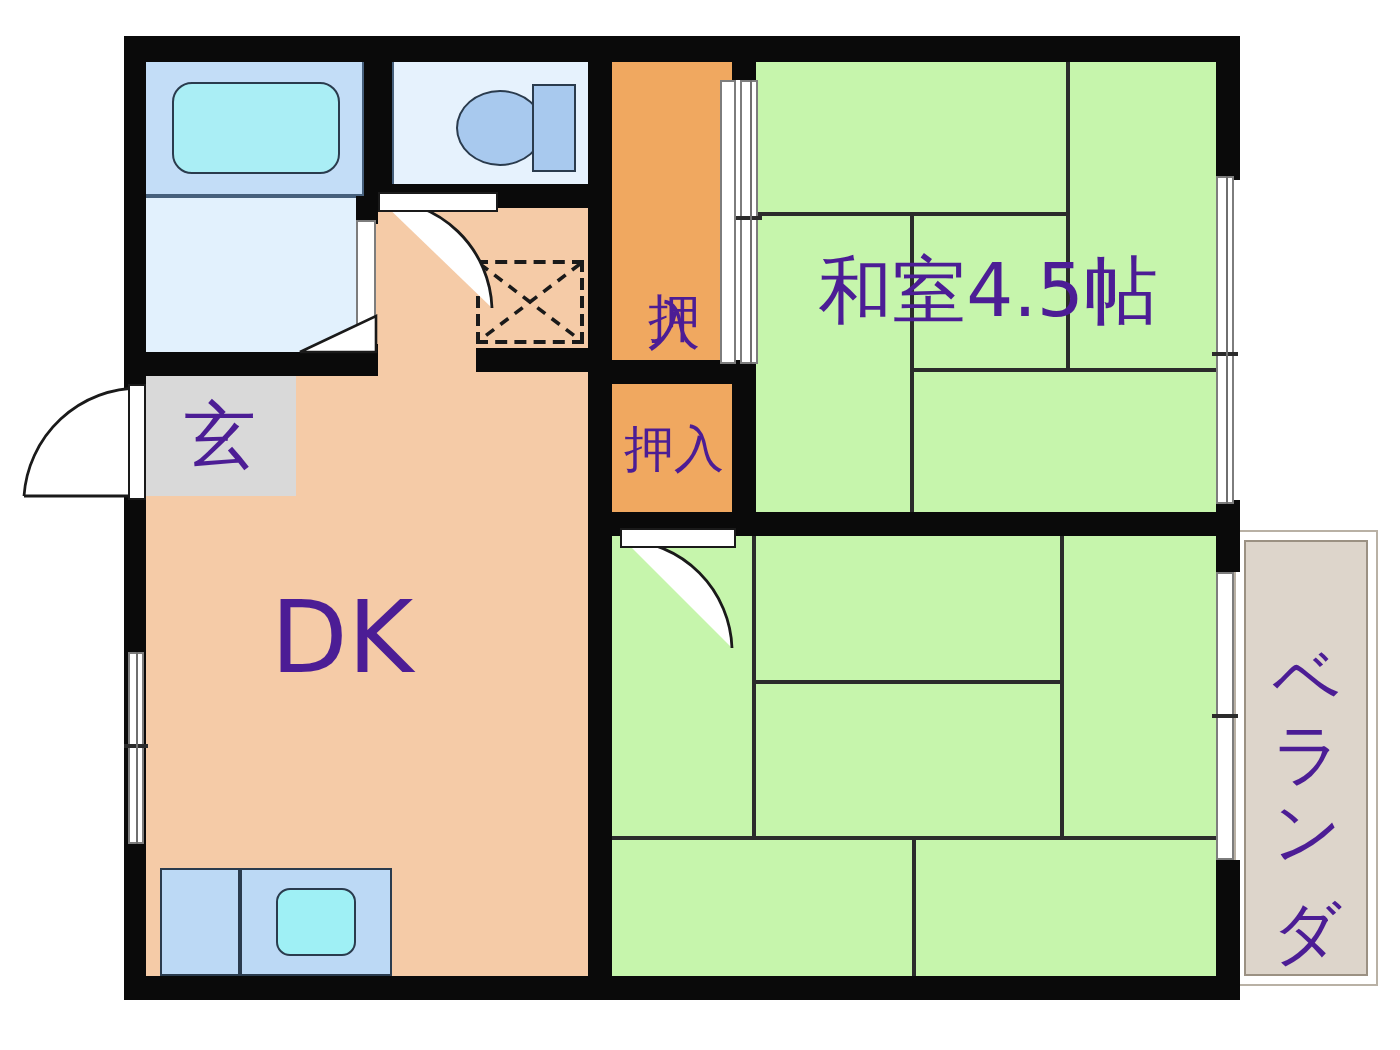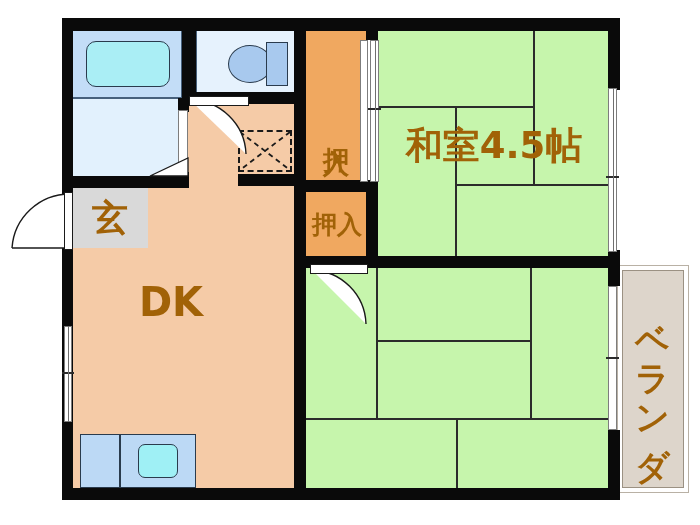--- a/index.html
+++ b/index.html
@@ -23,21 +23,21 @@
   .fill-genkan{background:#d9d9d9;}
   .fill-veranda{background:#ddd5cb;}
   .fill-sink{background:#bcd9f5;}
 
   
   .seam{background:#2b2b2b;}
 
   .outline{border:1.3px solid #2a3b4d;box-sizing:border-box;}
 
   
-  .label{position:absolute;color:#a16207;font-weight:700;white-space:nowrap;
+  .label{position:absolute;color:#4c1d95;font-weight:400;white-space:nowrap;
          display:flex;align-items:center;justify-content:center;}
   .vlabel{writing-mode:vertical-rl;text-orientation:upright;letter-spacing:2px;}
 
   
   .window{background:#ffffff;border:1px solid #7d7d7d;box-sizing:border-box;}
   .doorleaf{position:absolute;background:#ffffff;border:1.3px solid #1a1a1a;box-sizing:border-box;}
 
   
   .dashbox{position:absolute;border:2px dashed #1a1a1a;box-sizing:border-box;}
 </style>
@@ -176,21 +176,21 @@
   </svg>
   <div class="doorleaf" style="left:310px;top:264px;width:58px;height:10px;"></div>
 
   <svg class="ab" style="left:148px;top:150px;width:42px;height:28px;overflow:visible;">
     <polygon points="2,26 40,8 40,26" fill="#ffffff" stroke="#1a1a1a" stroke-width="1.3"></polygon>
   </svg>
 
   <div class="label" style="left:378px;top:122px;width:232px;height:48px;font-size:37px;">和室4.5帖</div>
 
 
-  <div class="label" style="left:96px;top:280px;width:150px;height:44px;font-size:40px;">DK</div>
+  <div class="label" style="left:96px;top:297px;width:150px;height:44px;font-size:50px;">DK</div>
 
   <div class="label" style="left:72px;top:190px;width:76px;height:56px;font-size:36px;">玄</div>
 
   <div class="label vlabel" style="left:306px;top:80px;width:62px;height:96px;font-size:26px;">押入</div>
 
   <div class="label" style="left:306px;top:206px;width:62px;height:36px;font-size:25px;">押入</div>
 
   <div class="label vlabel" style="left:622px;top:282px;width:62px;height:200px;font-size:34px;">ベランダ</div>
 
 </div>

